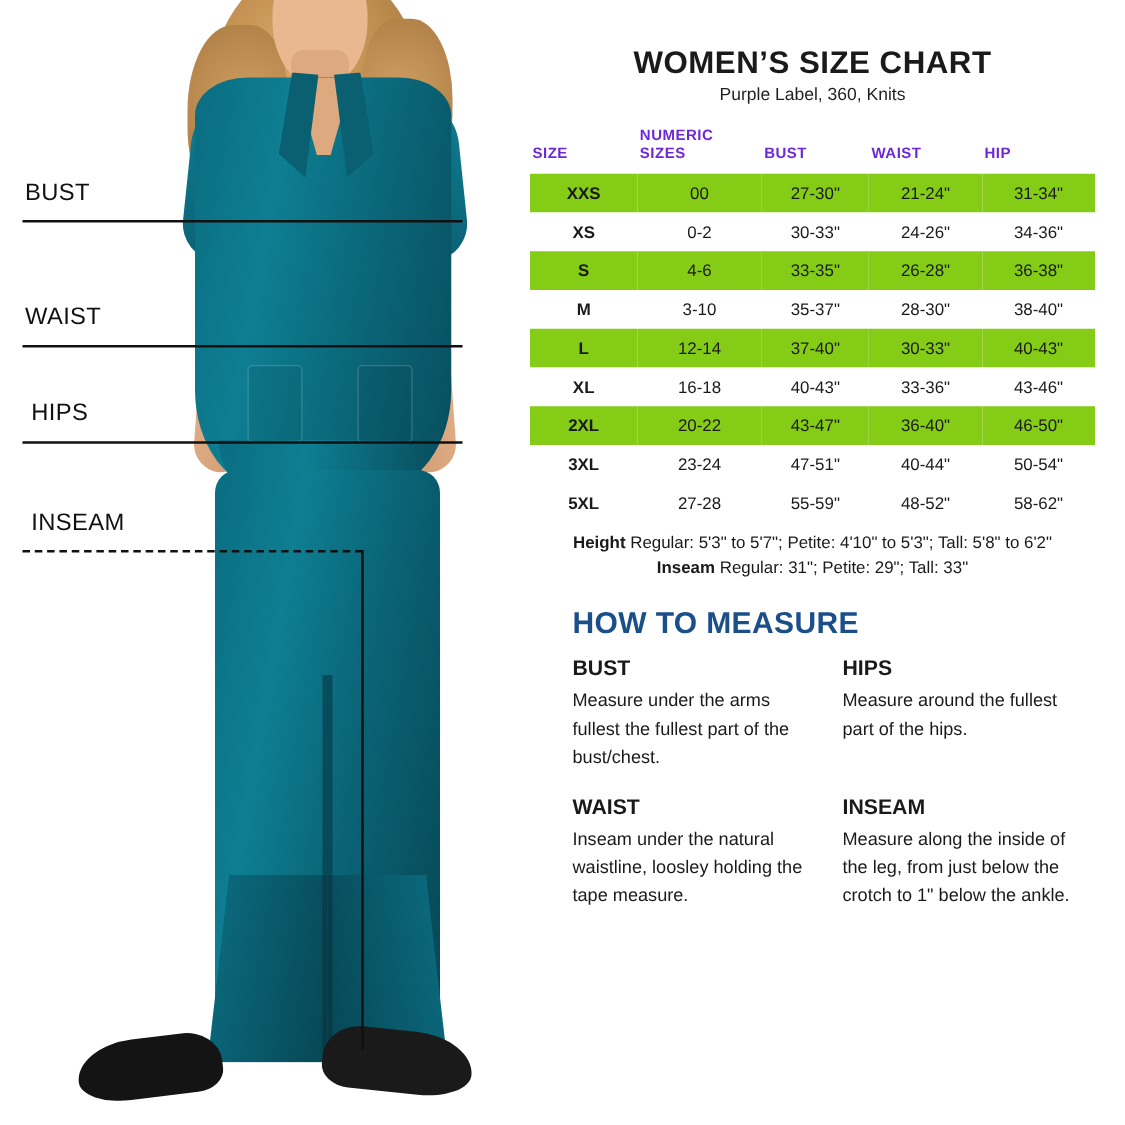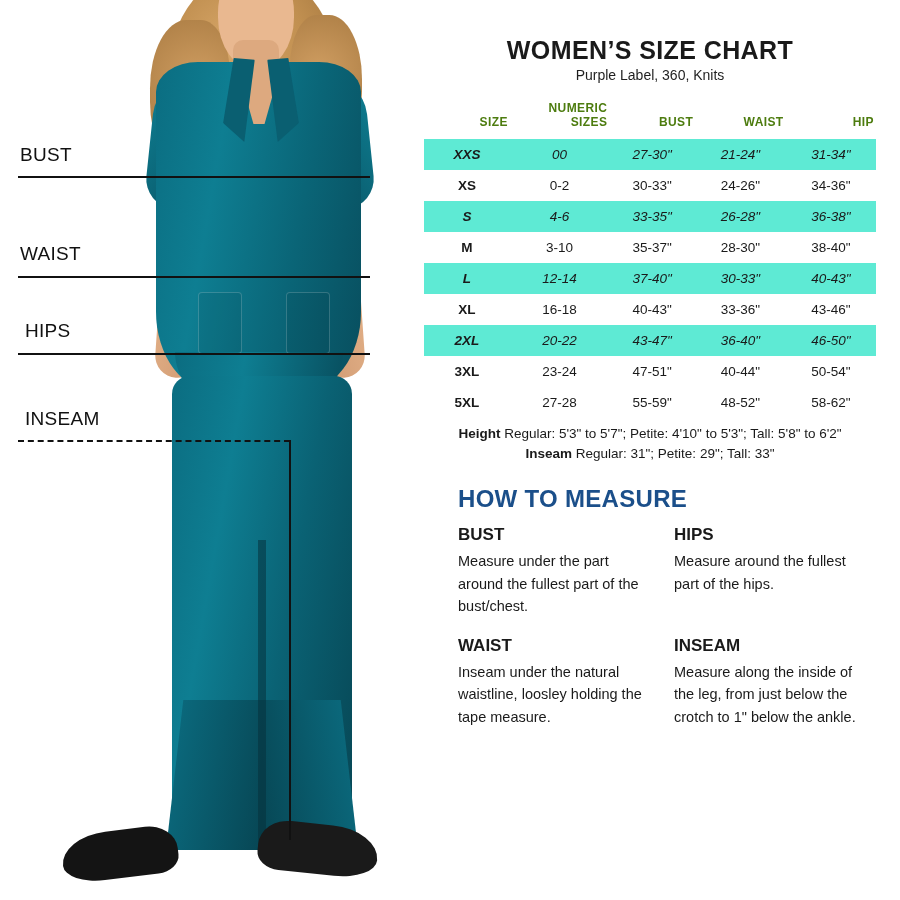--- a/index.html
+++ b/index.html
@@ -221,32 +221,32 @@
   table.size-table {
     width: 100%;
     border-collapse: collapse;
     font-size: 13.5px;
   }
   table.size-table th {
     font-size: 12px;
     font-weight: bold;
     letter-spacing: .4px;
     padding: 6px 2px 10px 2px;
-    text-align: right;
-    color: #4d7c0f;
+    text-align: left;
+    color: #6d28d9;
     vertical-align: bottom;
   }
   table.size-table td {
     text-align: center;
     padding: 8px 2px;
     color: #1a1a1a;
     font-size: 13.5px;
   }
   table.size-table td.size-col { font-weight: bold; }
-  table.size-table tr.shaded td { background: #5eead4; font-style: italic; }
+  table.size-table tr.shaded td { background: #84cc16; }
   table.size-table tr.plain td { background: #ffffff; }
 
   .height-note, .inseam-note {
     text-align: center;
     font-size: 13.5px;
     color: #1a1a1a;
     margin-top: 7px;
     line-height: 1.35;
   }
   .inseam-note { margin-top: 2px; }
@@ -413,21 +413,21 @@
   <div class="inseam-note">
     <span class="note-key">Inseam</span>
     <span>Regular: 31"; Petite: 29"; Tall: 33"</span>
   </div>
 
   <div class="how-title" style="color: rgb(27, 79, 138);">HOW TO MEASURE</div>
 
   <div class="how-grid" id="how-grid">
       <div>
         <div class="how-h">BUST</div>
-        <div class="how-p">Measure under the part around the fullest part of the bust/chest.</div>
+        <div class="how-p">Measure under the arms fullest the fullest part of the bust/chest.</div>
       </div>
       <div>
         <div class="how-h">HIPS</div>
         <div class="how-p">Measure around the fullest part of the hips.</div>
       </div>
       <div>
         <div class="how-h">WAIST</div>
         <div class="how-p">Inseam under the natural waistline, loosley holding the tape measure.</div>
       </div>
       <div>

